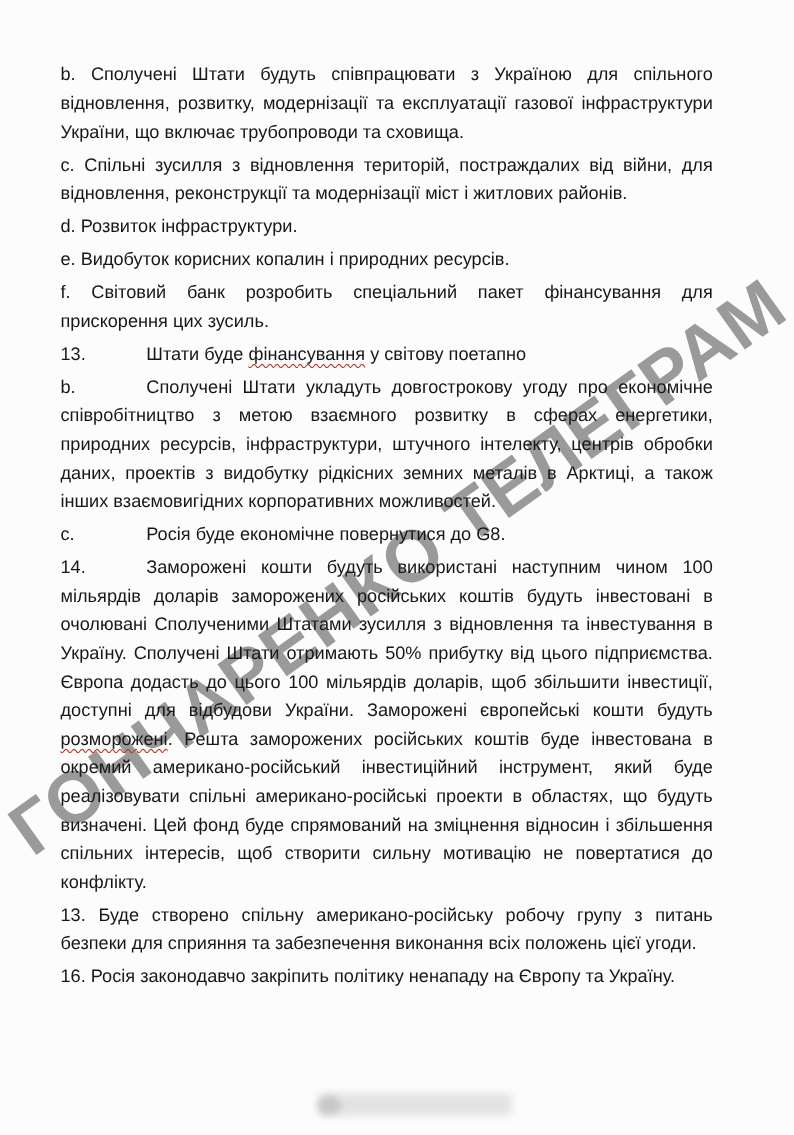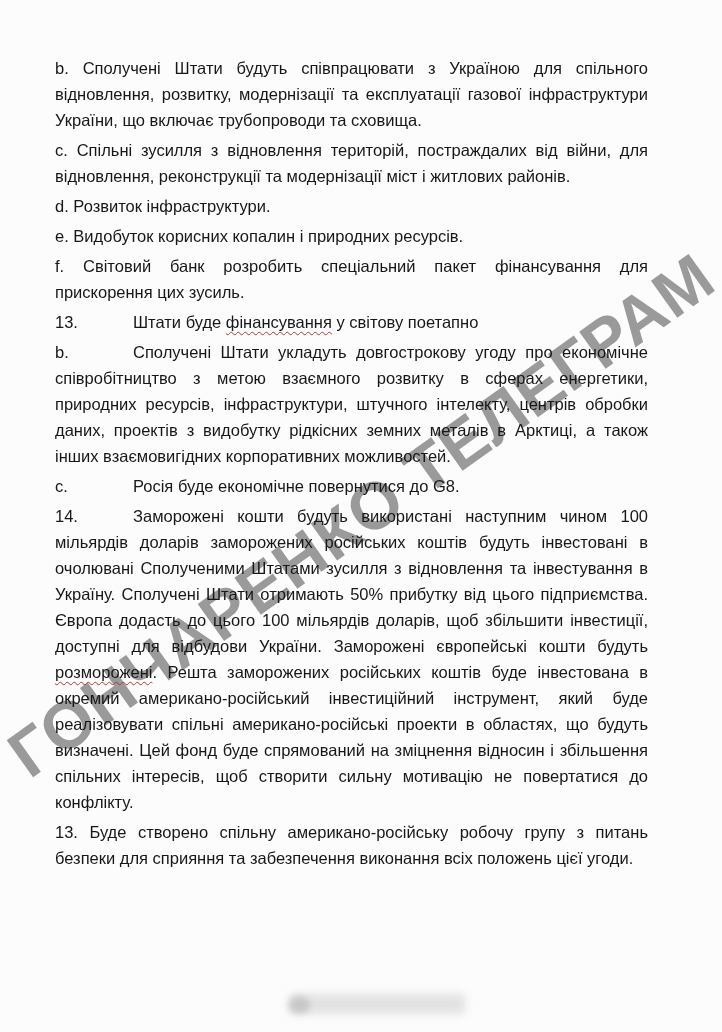--- a/index.html
+++ b/index.html
@@ -80,16 +80,17 @@
       <p class="para"><span class="marker">b.</span> <span>Сполучені Штати будуть співпрацювати з Україною для спільного відновлення, розвитку, модернізації та експлуатації газової інфраструктури України, що включає трубопроводи та сховища.</span></p>
       <p class="para"><span class="marker">c.</span> <span>Спільні зусилля з відновлення територій, постраждалих від війни, для відновлення, реконструкції та модернізації міст і житлових районів.</span></p>
       <p class="para"><span class="marker">d.</span> <span>Розвиток інфраструктури.</span></p>
       <p class="para"><span class="marker">e.</span> <span>Видобуток корисних копалин і природних ресурсів.</span></p>
       <p class="para"><span class="marker">f.</span> <span>Світовий банк розробить спеціальний пакет фінансування для прискорення цих зусиль.</span></p>
       <p class="para tabbed"><span class="marker tab">13.</span><span>Штати буде </span><span class="squiggle" style="text-decoration-color: rgb(176, 58, 46);">фінансування</span><span> у світову поетапно</span></p>
       <p class="para tabbed"><span class="marker tab">b.</span><span>Сполучені Штати укладуть довгострокову угоду про економічне співробітництво з метою взаємного розвитку в сферах енергетики, природних ресурсів, інфраструктури, штучного інтелекту, центрів обробки даних, проектів з видобутку рідкісних земних металів в Арктиці, а також інших взаємовигідних корпоративних можливостей.</span></p>
       <p class="para tabbed"><span class="marker tab">c.</span><span>Росія буде економічне повернутися до G8.</span></p>
       <p class="para tabbed"><span class="marker tab">14.</span><span>Заморожені кошти будуть використані наступним чином 100 мільярдів доларів заморожених російських коштів будуть інвестовані в очолювані Сполученими Штатами зусилля з відновлення та інвестування в Україну. Сполучені Штати отримають 50% прибутку від цього підприємства. Європа додасть до цього 100 мільярдів доларів, щоб збільшити інвестиції, доступні для відбудови України. Заморожені європейські кошти будуть </span><span class="squiggle" style="text-decoration-color: rgb(176, 58, 46);">розморожені</span><span>. Решта заморожених російських коштів буде інвестована в окремий американо-російський інвестиційний інструмент, який буде реалізовувати спільні американо-російські проекти в областях, що будуть визначені. Цей фонд буде спрямований на зміцнення відносин і збільшення спільних інтересів, щоб створити сильну мотивацію не повертатися до конфлікту.</span></p>
       <p class="para"><span class="marker">13.</span> <span>Буде створено спільну американо-російську робочу групу з питань безпеки для сприяння та забезпечення виконання всіх положень цієї угоди.</span></p>
+      <p class="para"><span class="marker">16.</span> <span>Росія законодавчо закріпить політику ненападу на Європу та Україну.</span></p>
     </div>
   <div class="smudge"></div>
   <div class="smudge-dot"></div>
 </div>
 
 </body></html>

